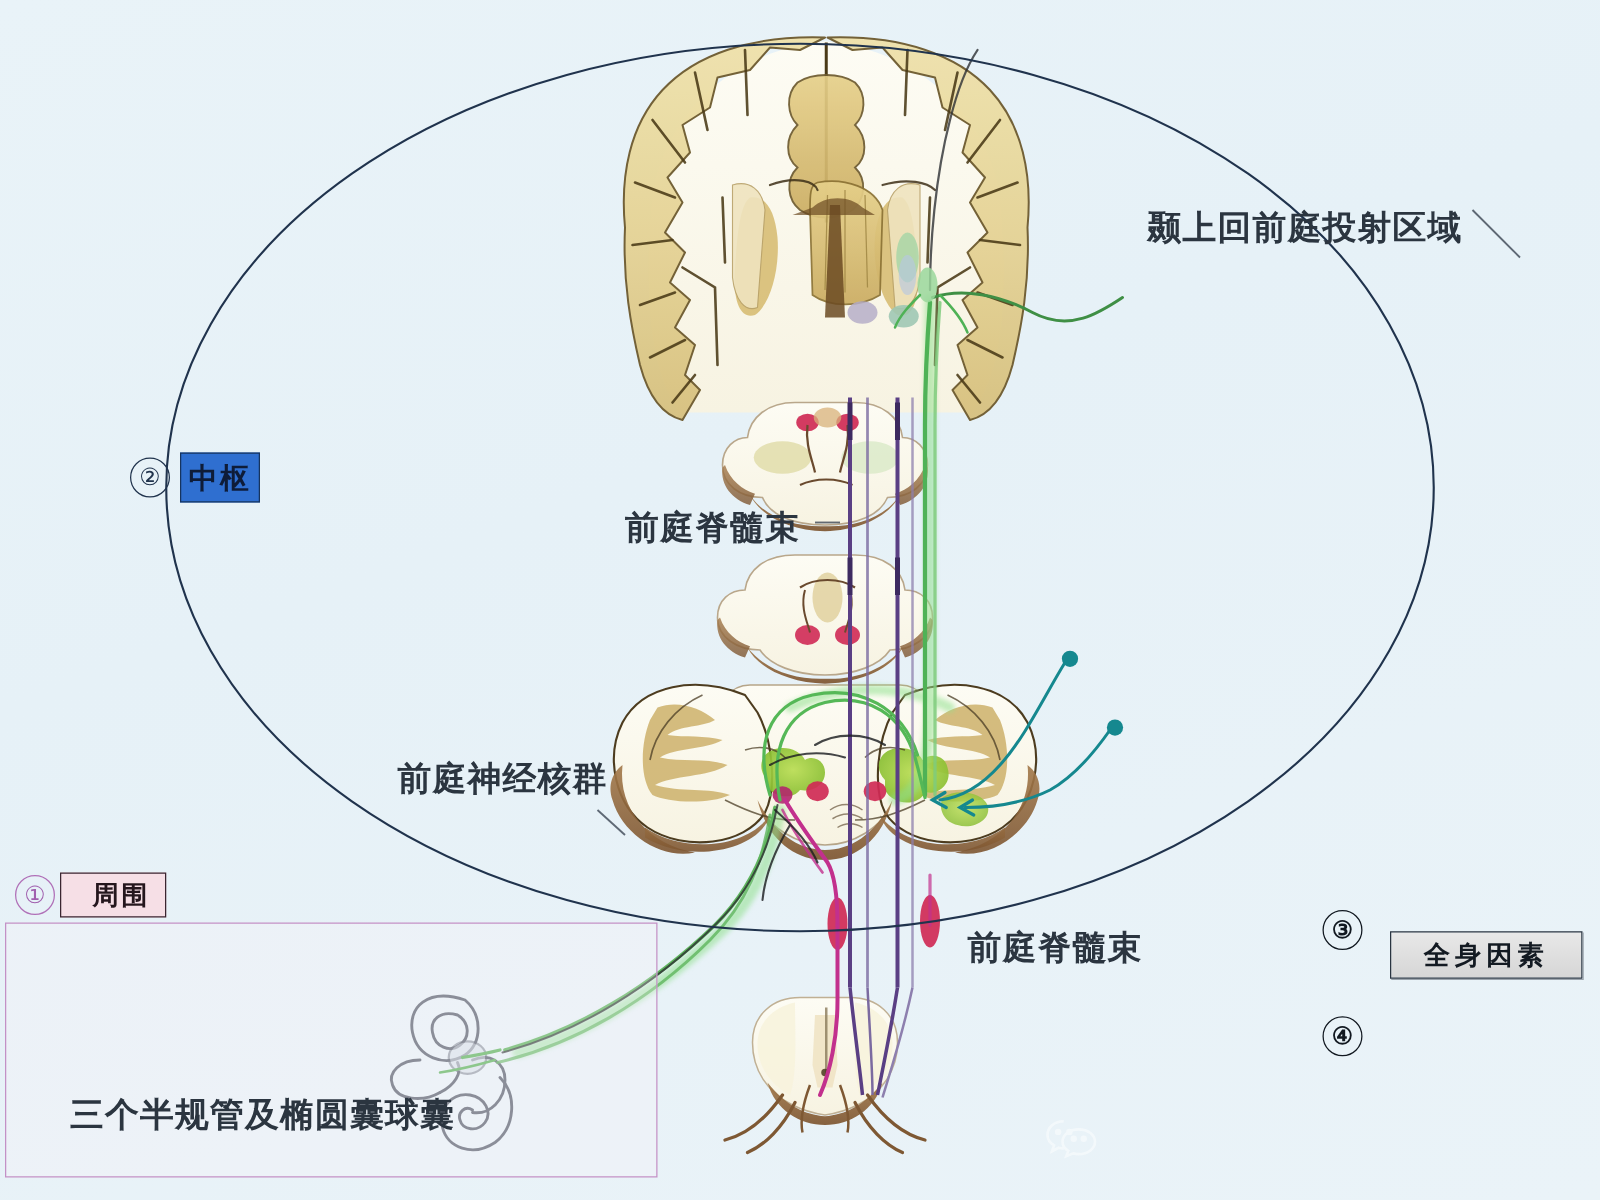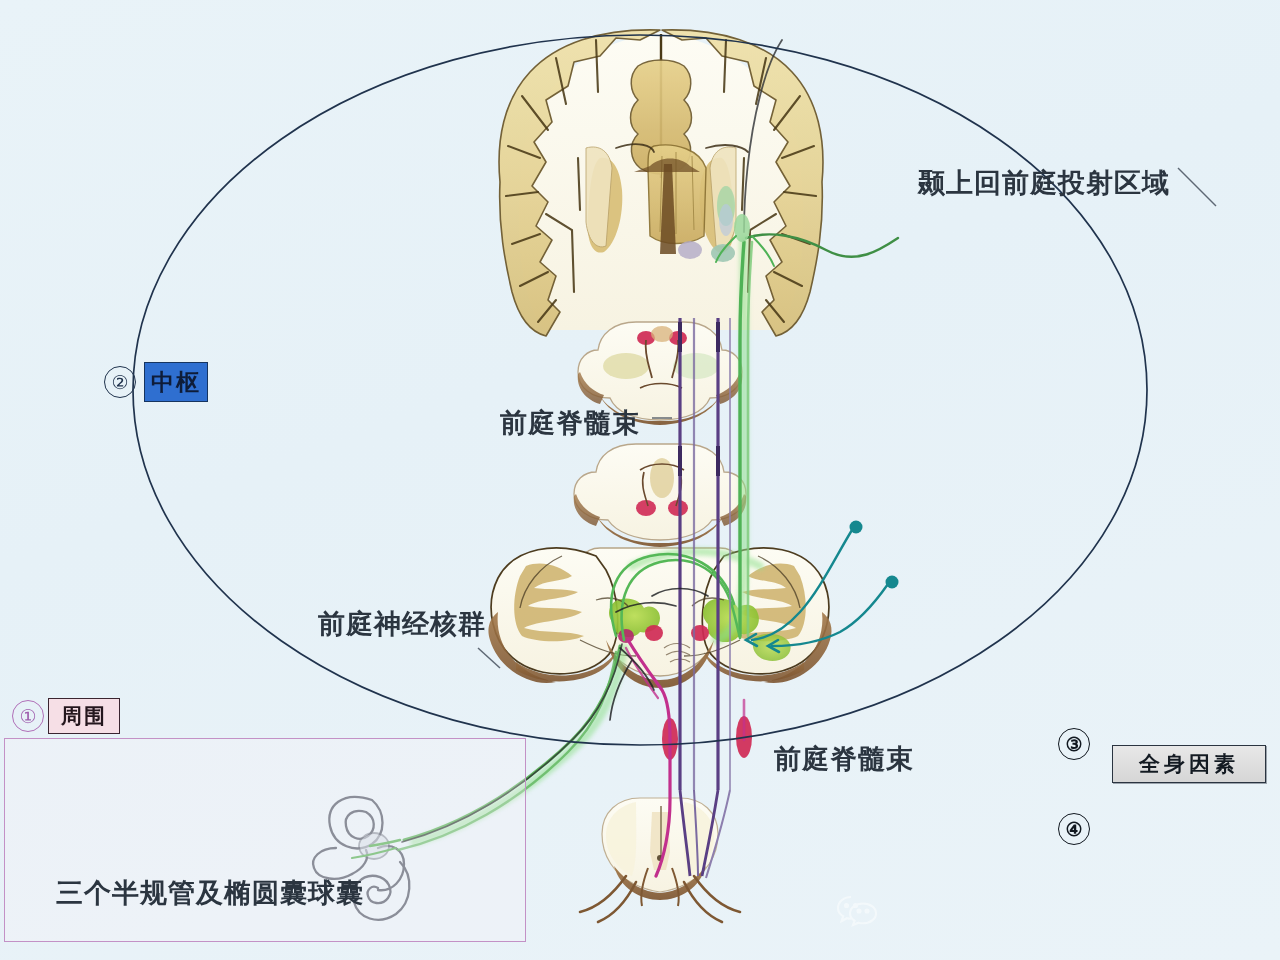--- a/index.html
+++ b/index.html
@@ -102,20 +102,21 @@
   #tag-peripheral {
     left: 48px; top: 698px;
     width: 70px; height: 34px;
     background: #f6dfe6;
     border: 1.6px solid #3a2530;
     color: #24161d;
     font-size: 21px;
     font-weight: 700;
     letter-spacing: 2px;
     font-family: "Liberation Serif", "DejaVu Serif", serif;
+    padding-left: 13px;
   }
   .factor-box {
     position: absolute;
     left: 1112px;
     width: 152px;
     height: 36px;
     background: linear-gradient(180deg,#e8e8e8 0%, #d6d6d6 100%);
     border: 1.7px solid #2a3440;
     color: #131a22;
     font-size: 21px;

